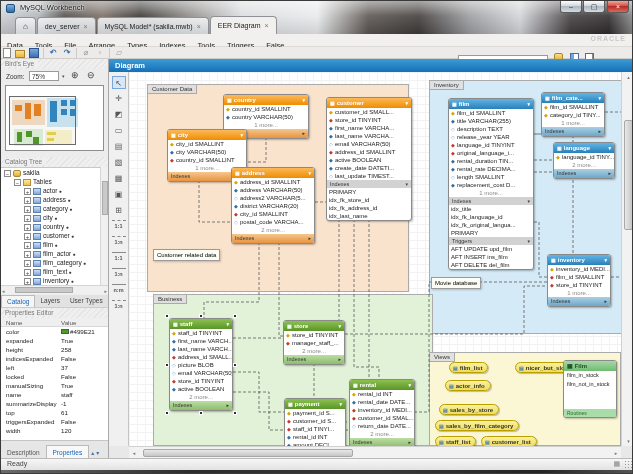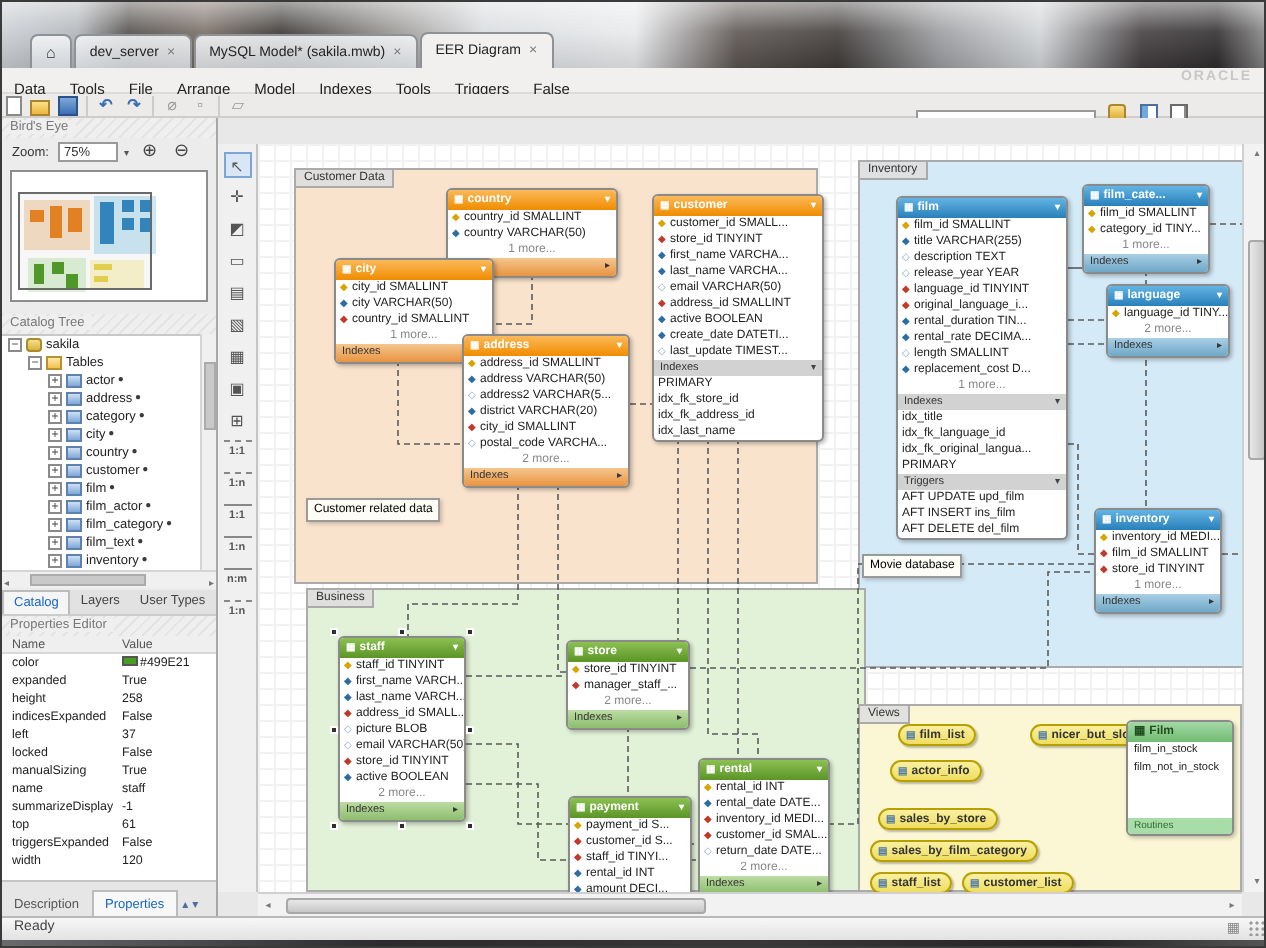--- a/index.html
+++ b/index.html
@@ -135,38 +135,45 @@
   #grip{position:absolute;right:2px;bottom:2px;width:8px;height:8px;
     background-image:radial-gradient(circle,#9A9A9A 35%,transparent 40%);background-size:3px 3px;}
   #bottomframe{position:absolute;left:0;top:469px;width:633px;height:5px;
     background:linear-gradient(90deg,#6A6A6C,#2C2A2C 30%,#3A3738 60%,#242224 85%,#555);}
 </style>
 </head>
 <body>
 
 <div id="win">
   <div id="chrome"></div>
+  <div id="titlebar">
+    <span id="appicon"></span>
+    <span id="apptitle">MySQL Workbench</span>
+    <span class="wbtn" style="right:52px">–</span>
+    <span class="wbtn" style="right:29px">▢</span>
+    <span class="wbtn" id="btn-close" style="right:5px">×</span>
+  </div>
   <div id="tabstrip">
       <div class="tab">
         <span class="tabicon">⌂</span>
       </div>
       <div class="tab">
         <span class="tlabel">dev_server</span>
         <span class="tclose">×</span>
       </div>
       <div class="tab">
         <span class="tlabel">MySQL Model* (sakila.mwb)</span>
         <span class="tclose">×</span>
       </div>
       <div class="tab active">
         <span class="tlabel">EER Diagram</span>
         <span class="tclose">×</span>
       </div>
     </div>
-  <div id="menubar"><span id="brand">ORACLE</span><span class="mitem">Data</span><span class="mitem">Tools</span><span class="mitem">File</span><span class="mitem">Arrange</span><span class="mitem">Model</span><span class="mitem">Indexes</span><span class="mitem">Tools</span><span class="mitem">Triggers</span><span class="mitem">False</span></div>
+  <div id="menubar"><span id="brand">ORACLE</span><span class="mitem">Data</span><span class="mitem">Tools</span><span class="mitem">File</span><span class="mitem">Arrange</span><span class="mitem">Types</span><span class="mitem">Indexes</span><span class="mitem">Tools</span><span class="mitem">Triggers</span><span class="mitem">False</span></div>
   <div id="toolbar">
     <span id="searchwrap">
       <input id="searchbox" value="" style="">
       <span class="sic gold"></span>
       <span class="sic blue1"></span>
       <span class="sic blue2"></span>
     </span>
   <span class="tbi shape-doc"></span><span class="tbi shape-folder"></span><span class="tbi shape-save"></span><span class="tsep"></span><span class="tbi glyph">↶</span><span class="tbi glyph">↷</span><span class="tsep"></span><span class="tbi gray">⌀</span><span class="tbi gray">▫</span><span class="tsep"></span><span class="tbi gray">▱</span></div>
 
   <div id="sidebar">
@@ -279,20 +286,21 @@
         </div>
         <div class="prow">
           <span class="pn">width</span>
           <span class="pv">120</span>
         </div>
       </div>
     <div id="bottabs"><span class="btab">Description</span><span class="btab active">Properties</span><span class="dockic">▴</span><span class="dockic">▾</span></div>
   </div>
 
   <div id="main">
+    <div id="dtabbar">Diagram</div>
     <div id="tools">
         <div class="tool active">↖</div>
         <div class="tool ">✛</div>
         <div class="tool ">◩</div>
         <div class="tool ">▭</div>
         <div class="tool ">▤</div>
         <div class="tool ">▧</div>
         <div class="tool ">▦</div>
         <div class="tool ">▣</div>
         <div class="tool ">⊞</div>

